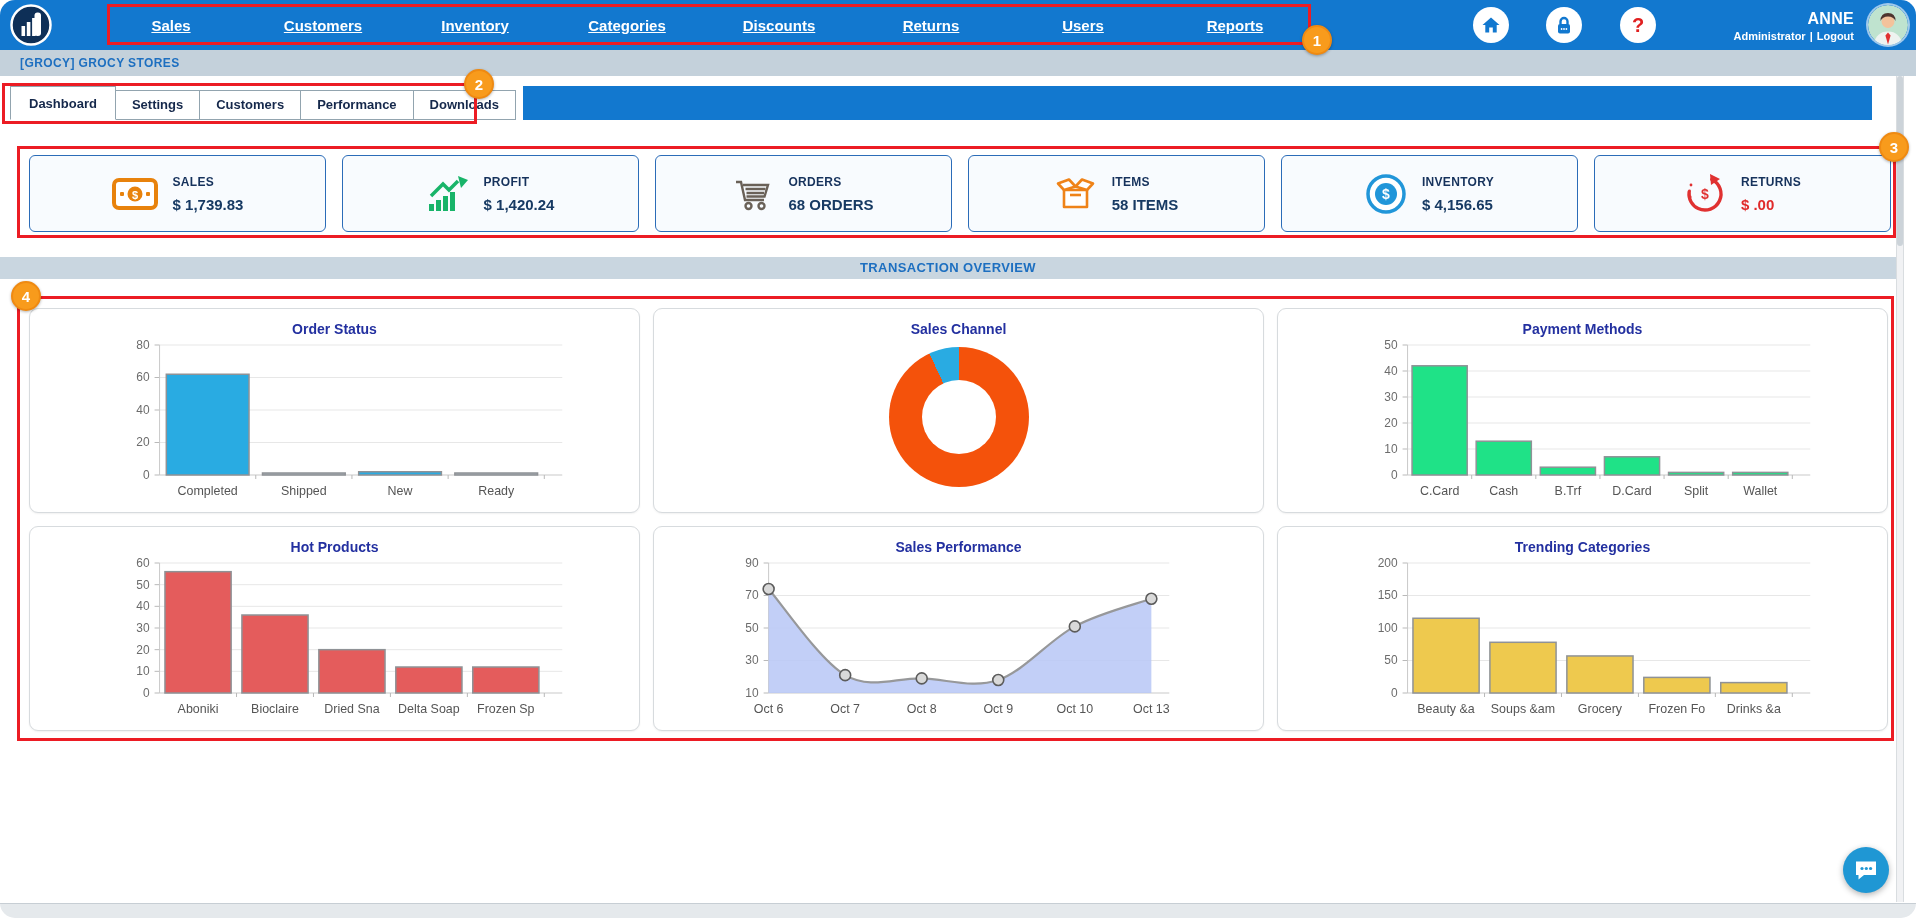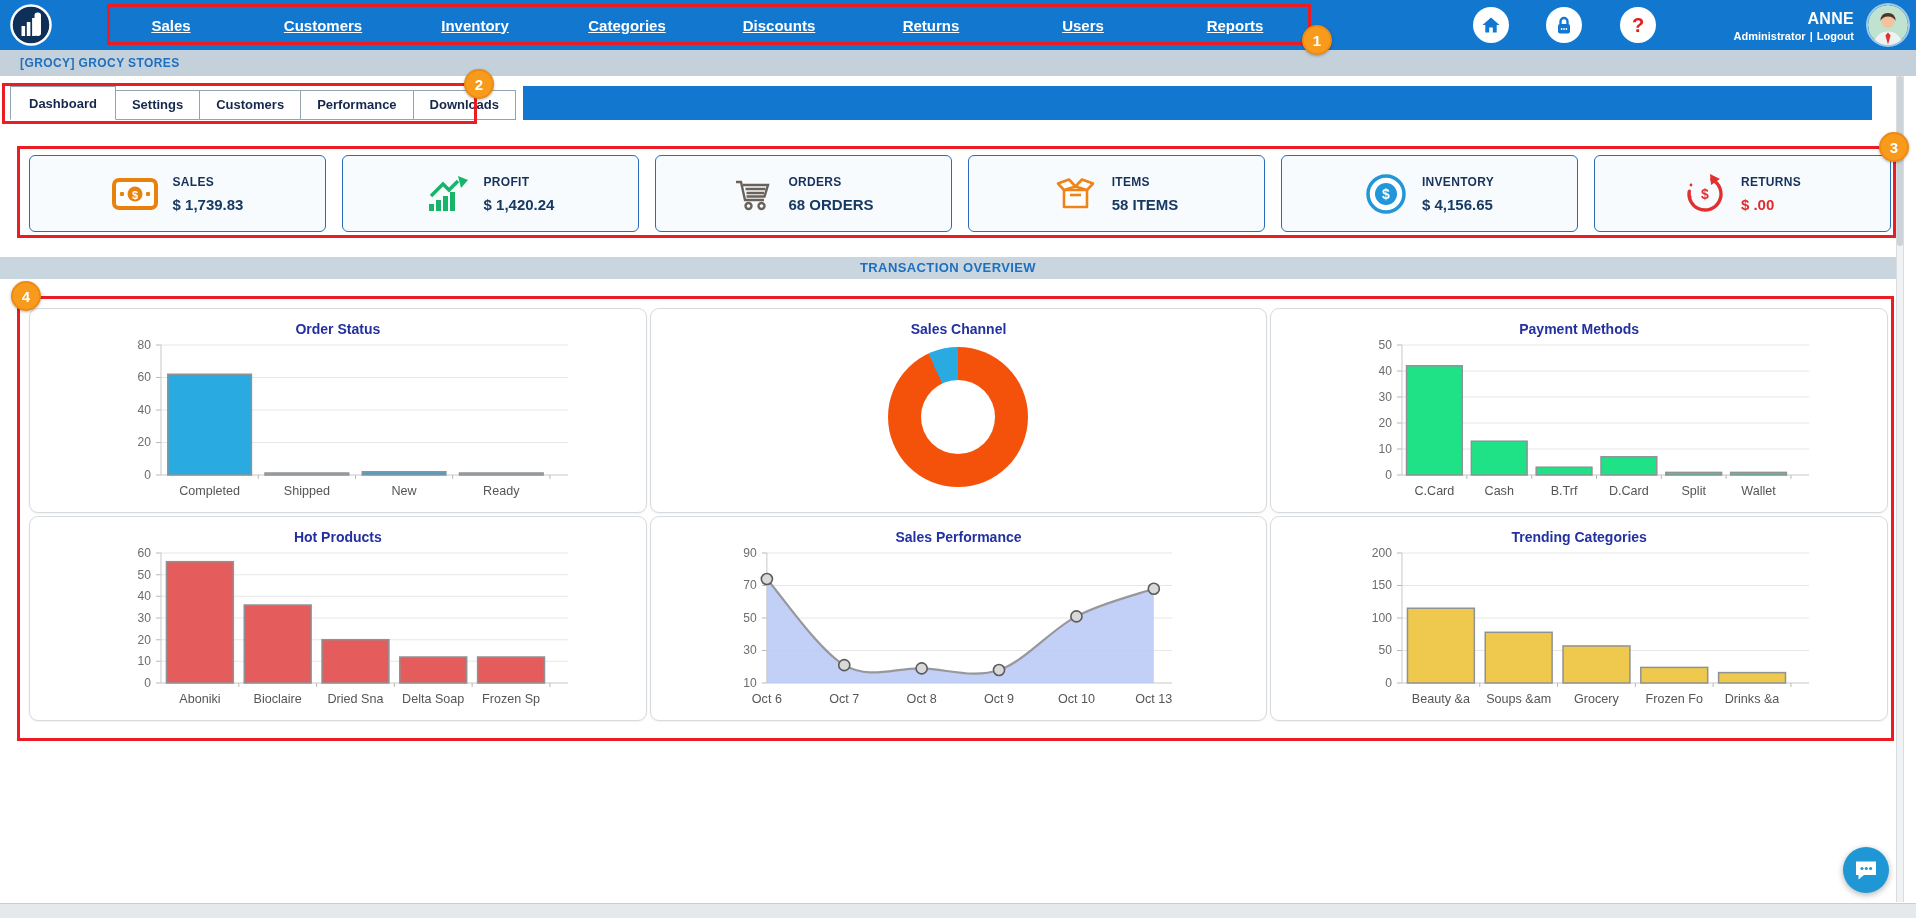--- a/index.html
+++ b/index.html
@@ -1,18 +1,18 @@
 <!DOCTYPE html>
 <html><head>
 <meta charset="utf-8">
 <style>
   * { margin:0; padding:0; box-sizing:border-box; }
   html,body { background:#fff; }
   body { font-family:"Liberation Sans","DejaVu Sans",sans-serif; }
-  .page { position:relative; width:1916px; height:918px; background:#fff; overflow:hidden; }
+  .page { position:relative; width:1916px; height:918px; background:#fff; overflow:hidden;border-radius:15px; }
 
   
   .topnav { position:absolute; top:0; left:0; width:1916px; height:50px; background:#1278cf; }
   .logo { position:absolute; left:10px; top:4px; width:42px; height:42px; }
   .menu { position:absolute; left:95px; top:0; width:1216px; height:50px; display:flex; align-items:center; }
   .nav-item { flex:1; text-align:center; color:#fff; font-weight:bold; font-size:15px; text-decoration:underline; cursor:pointer; }
   .cbtn { position:absolute; top:7px; width:36px; height:36px; border-radius:50%; background:#fff; display:flex; align-items:center; justify-content:center; cursor:pointer; }
   .cbtn.home { left:1473px; } .cbtn.lock { left:1546px; } .cbtn.help { left:1620px; }
   .help-q { color:#e02020; font-size:20px; font-weight:bold; line-height:1; }
   .user-block { position:absolute; right:62px; top:10px; text-align:right; color:#fff; }
@@ -37,21 +37,21 @@
   .stat-card { flex:1; height:77px; background:#f8fbfe; border:1px solid #2b6cb8; border-radius:6px; display:flex; align-items:center; justify-content:center; gap:15px; }
   .stat-icon { display:flex; align-items:center; }
   .stat-text { display:flex; flex-direction:column; }
   .stat-label { font-size:12px; font-weight:bold; color:#16325c; letter-spacing:.3px; }
   .stat-value { font-size:15px; font-weight:bold; color:#173a63; margin-top:7px; }
 
   
   .section-bar { position:absolute; top:257px; left:0; width:1896px; height:22px; background:#c9d6e0; color:#1d6fc0; font-weight:bold; font-size:13px; text-align:center; line-height:22px; letter-spacing:.4px; }
 
   
-  .charts { position:absolute; top:308px; left:29px; width:1859px; display:grid; grid-template-columns:repeat(3,1fr); gap:3px; }
+  .charts { position:absolute; top:308px; left:29px; width:1859px; display:grid; grid-template-columns:repeat(3,1fr); gap:13px; }
   .chart-card { height:205px; background:#fff; border:1px solid #d7dbde; border-radius:9px; box-shadow:0 1px 2px rgba(0,0,0,.06); overflow:hidden; }
   .chart-title { text-align:center; padding-top:12px; font-size:14px; font-weight:bold; color:#2330a0; }
   .chart-svg { width:100%; height:168px; display:block; }
   svg text { font-family:"Liberation Sans","DejaVu Sans",sans-serif; }
   .donut-holder { display:flex; justify-content:center; margin-top:10px; }
   .donut { width:140px; height:140px; border-radius:50%; position:relative; }
   .donut::after { content:""; position:absolute; inset:33px; background:#fff; border-radius:50%; }
 
   
   .anno-box { position:absolute; border:3px solid #ec1c24; pointer-events:none; z-index:50; }

